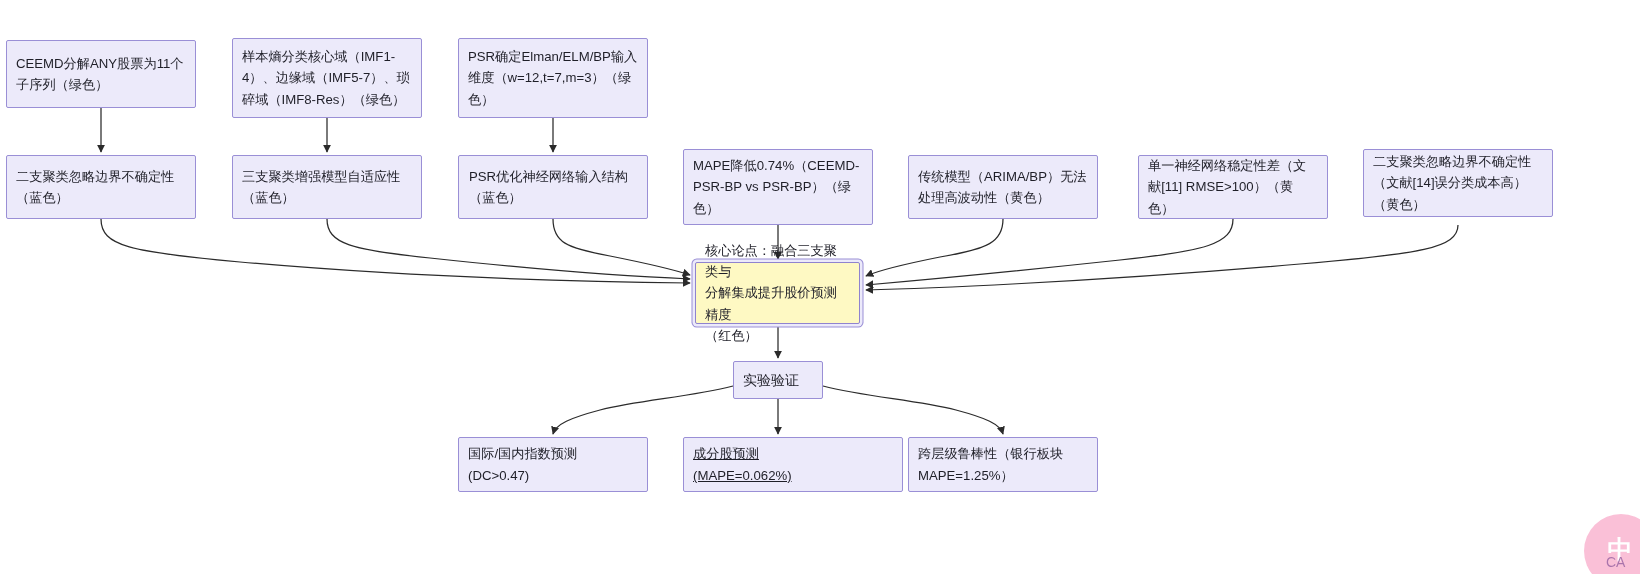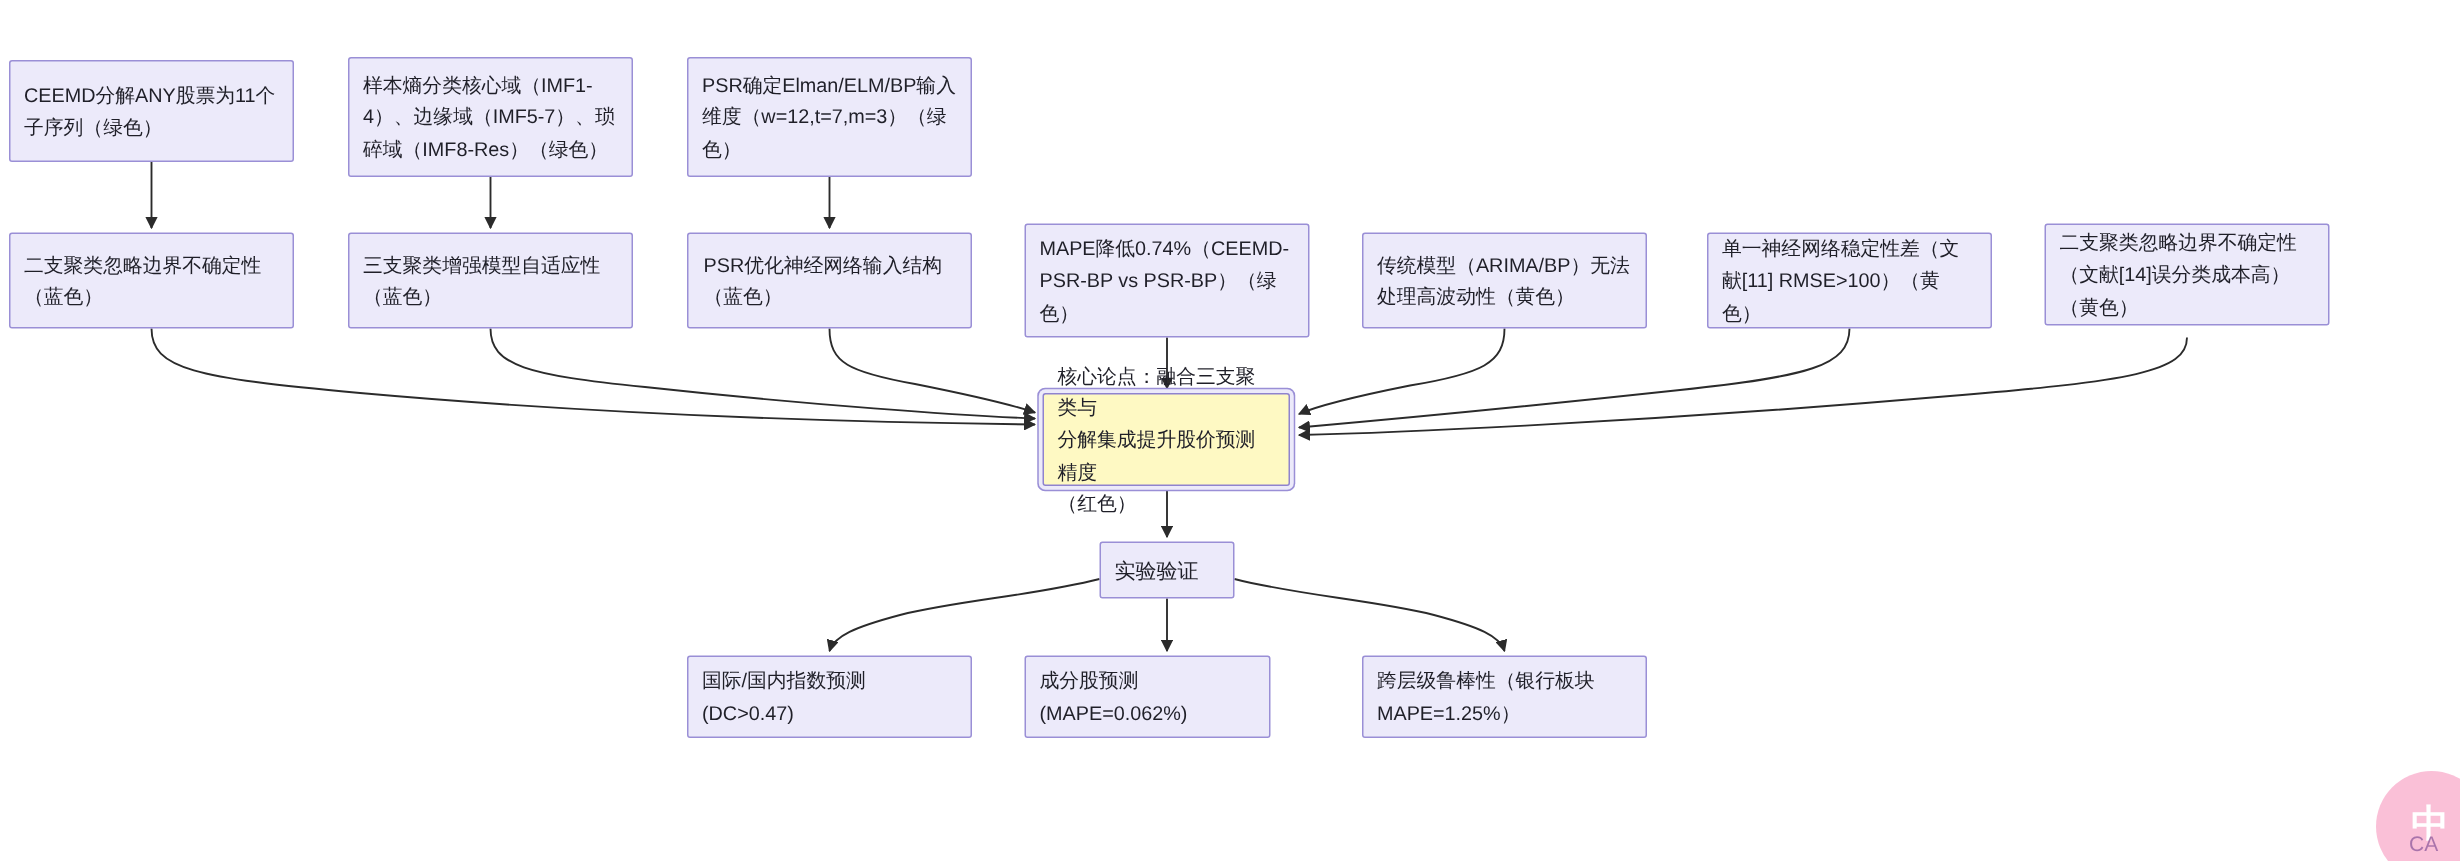--- a/index.html
+++ b/index.html
@@ -186,21 +186,21 @@
 
   <div class="node small" style="left:733px; top:361px; width:90px; height:38px;">
     <span class="txt">实验验证</span>
   </div>
 
   <div class="node" style="left:458px; top:437px; width:190px; height:55px;">
     <span class="txt">国际/国内指数预测
 (DC&gt;0.47)</span>
   </div>
 
-  <div class="node" style="left:683px; top:437px; width:164px; height:55px;">
+  <div class="node" style="left:683px; top:437px; width:220px; height:55px;text-decoration:underline;">
     <span class="txt">成分股预测
 (MAPE=0.062%)</span>
   </div>
 
   <div class="node" style="left:908px; top:437px; width:190px; height:55px;">
     <span class="txt">跨层级鲁棒性（银行板块
 MAPE=1.25%）</span>
   </div>
 
   <div id="watermark">

